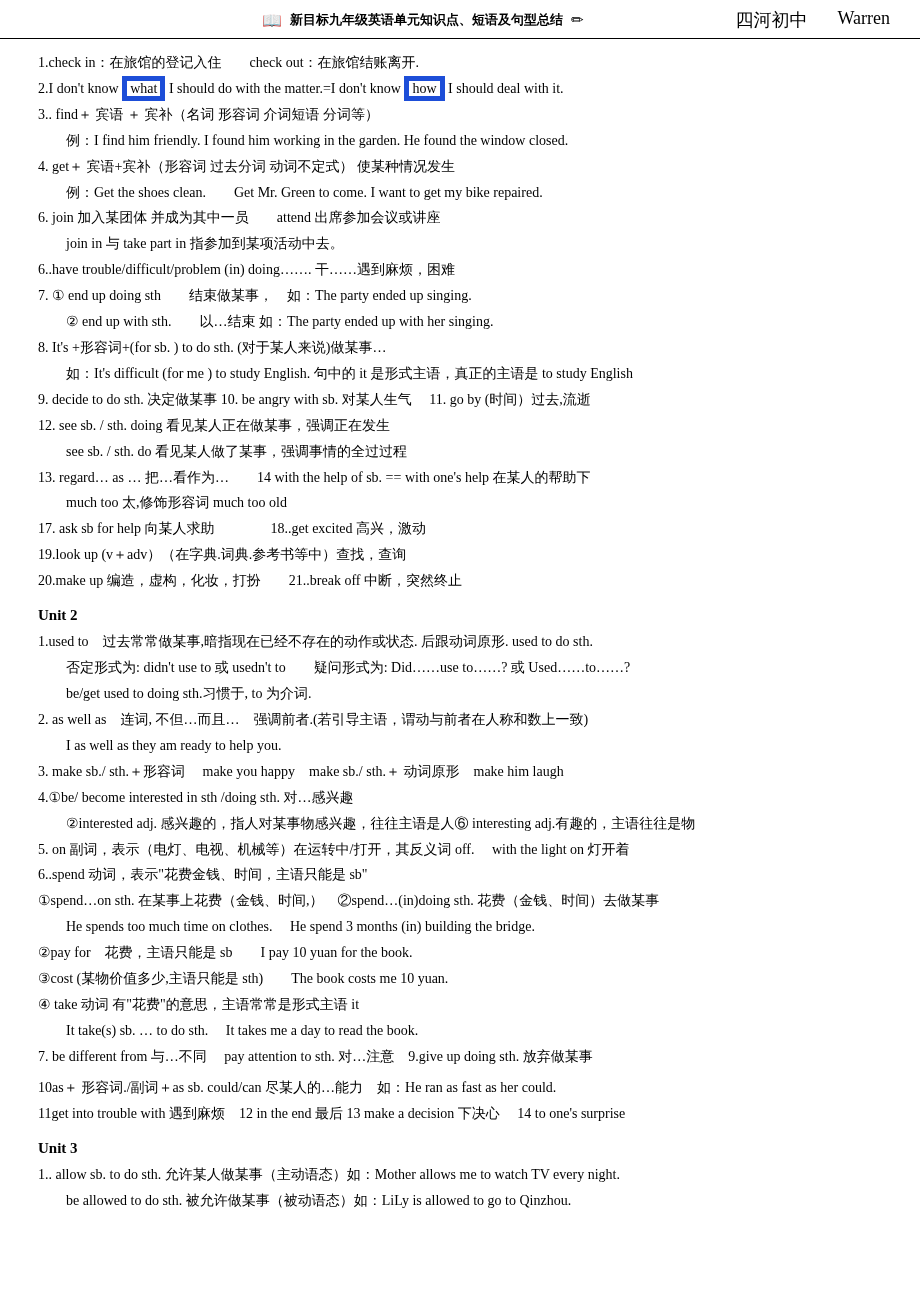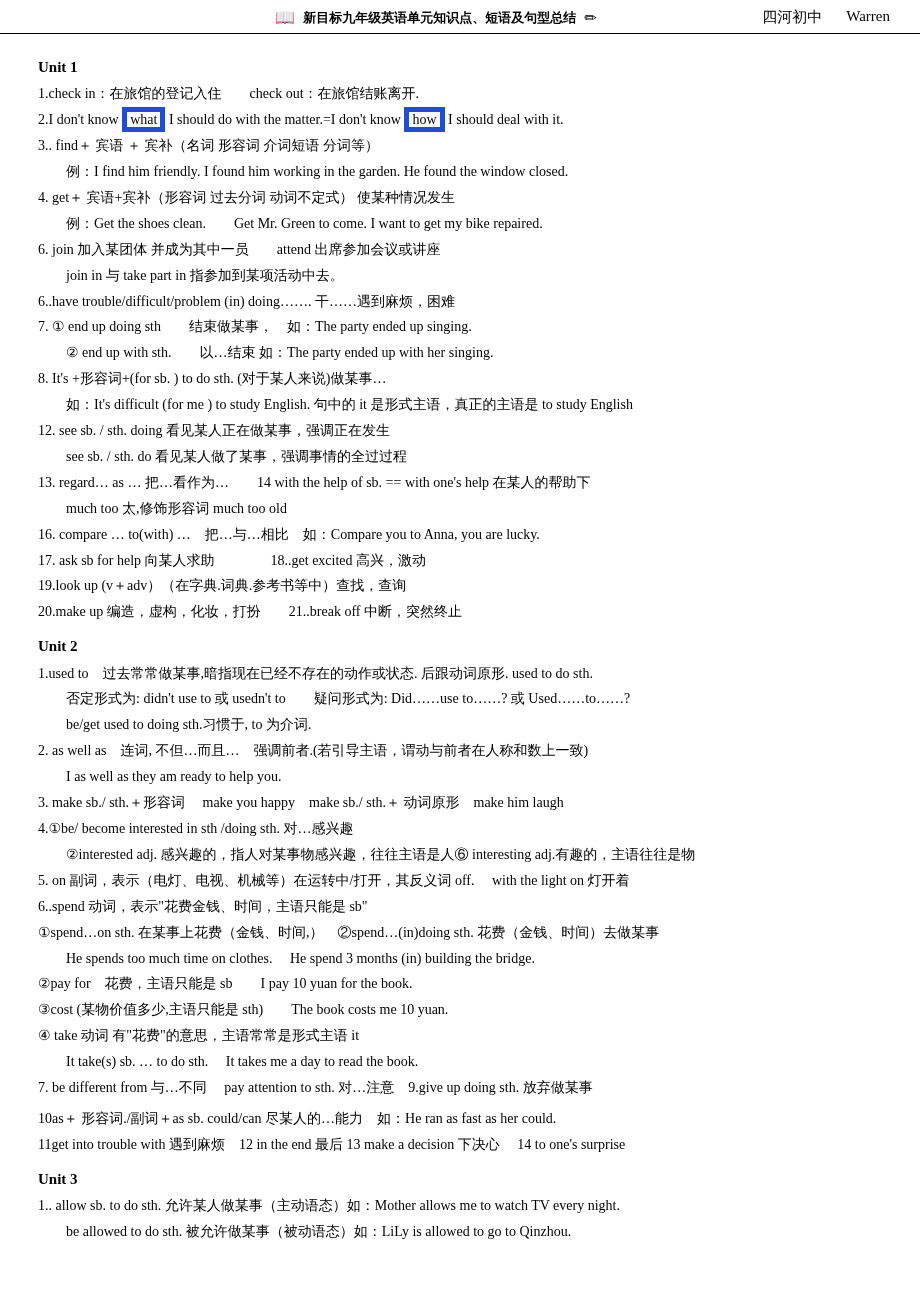--- a/index.html
+++ b/index.html
@@ -67,48 +67,47 @@
 </head>
 <body>
 
 <div class="page-header">
   <span style="width:80px;"></span>
   <div class="header-center">
     <span class="header-icon">📖</span>
     <span class="header-title">新目标九年级英语单元知识点、短语及句型总结</span>
     <span class="header-pen">✏</span>
   </div>
-  <div style="display:flex;gap:24px;font-size:15px;">
+  <div style="display:flex;gap:30px;font-size:18px;">
     <span>四河初中</span>
     <span>Warren</span>
   </div>
 </div>
 
 <div class="page-content">
 
-  <div class="unit-title">Unit 1</div>
 
   <p class="line">1.check in：在旅馆的登记入住　　check out：在旅馆结账离开.</p>
   <p class="line">2.I don't know <span class="box-word">what</span> I should <span class="underline">do with</span> the matter.=I don't know <span class="box-word">how</span> I should <span class="underline">deal with</span> it.</p>
   <p class="line">3.. find＋ 宾语 ＋ 宾补（名词 形容词 介词短语 分词等）</p>
   <p class="line indent1">例：I find him friendly. I found him working in the garden. He found the window closed.</p>
   <p class="line">4. get＋ 宾语+宾补（形容词 过去分词 动词不定式） 使某种情况发生</p>
   <p class="line indent1">例：Get the shoes clean.　　Get Mr. Green to come. I want to get my bike repaired.</p>
   <p class="line">6. join 加入某团体 并成为其中一员　　attend 出席参加会议或讲座</p>
   <p class="line indent1">join in 与 take part in 指参加到某项活动中去。</p>
   <p class="line">6..have trouble/difficult/problem (in) doing……. 干……遇到麻烦，困难</p>
   <p class="line">7. ① end up doing sth　　结束做某事，　如：The party ended up singing.</p>
   <p class="line indent1">② end up with sth.　　以…结束 如：The party ended up with her singing.</p>
   <p class="line">8. It's +形容词+(for sb. ) to do sth. (对于某人来说)做某事…</p>
   <p class="line indent1">如：It's difficult (for me ) to study English. 句中的 it 是形式主语，真正的主语是 to study English</p>
+  <p class="line">9. decide to do sth. 决定做某事 10. be angry with sb. 对某人生气　 11. go by (时间）过去,流逝</p>
   <p class="line">12. see sb. / sth. doing 看见某人正在做某事，强调正在发生</p>
   <p class="line indent1">see sb. / sth. do 看见某人做了某事，强调事情的全过过程</p>
   <p class="line">13. regard… as … 把…看作为…　　14 with the help of sb. == with one's help 在某人的帮助下</p>
   <p class="line indent1">much too 太,修饰形容词 much too old</p>
-  <p class="line">16. compare … to(with) …　把…与…相比　如：Compare you to Anna, you are lucky.</p>
   <p class="line">17. ask sb for help 向某人求助　　　　18..get excited 高兴，激动</p>
   <p class="line">19.look up (v＋adv）（在字典.词典.参考书等中）查找，查询</p>
   <p class="line">20.make up 编造，虚构，化妆，打扮　　21..break off 中断，突然终止</p>
 
   <div class="unit-title">Unit 2</div>
 
   <p class="line">1.used to　过去常常做某事,暗指现在已经不存在的动作或状态. 后跟动词原形. used to do sth.</p>
   <p class="line indent1">否定形式为: didn't use to 或 usedn't to　　疑问形式为: Did……use to……? 或 Used……to……?</p>
   <p class="line indent1">be/get used to doing sth.习惯于, to 为介词.</p>
   <p class="line">2. as well as　连词, 不但…而且…　强调前者.(若引导主语，谓动与前者在人称和数上一致)</p>

